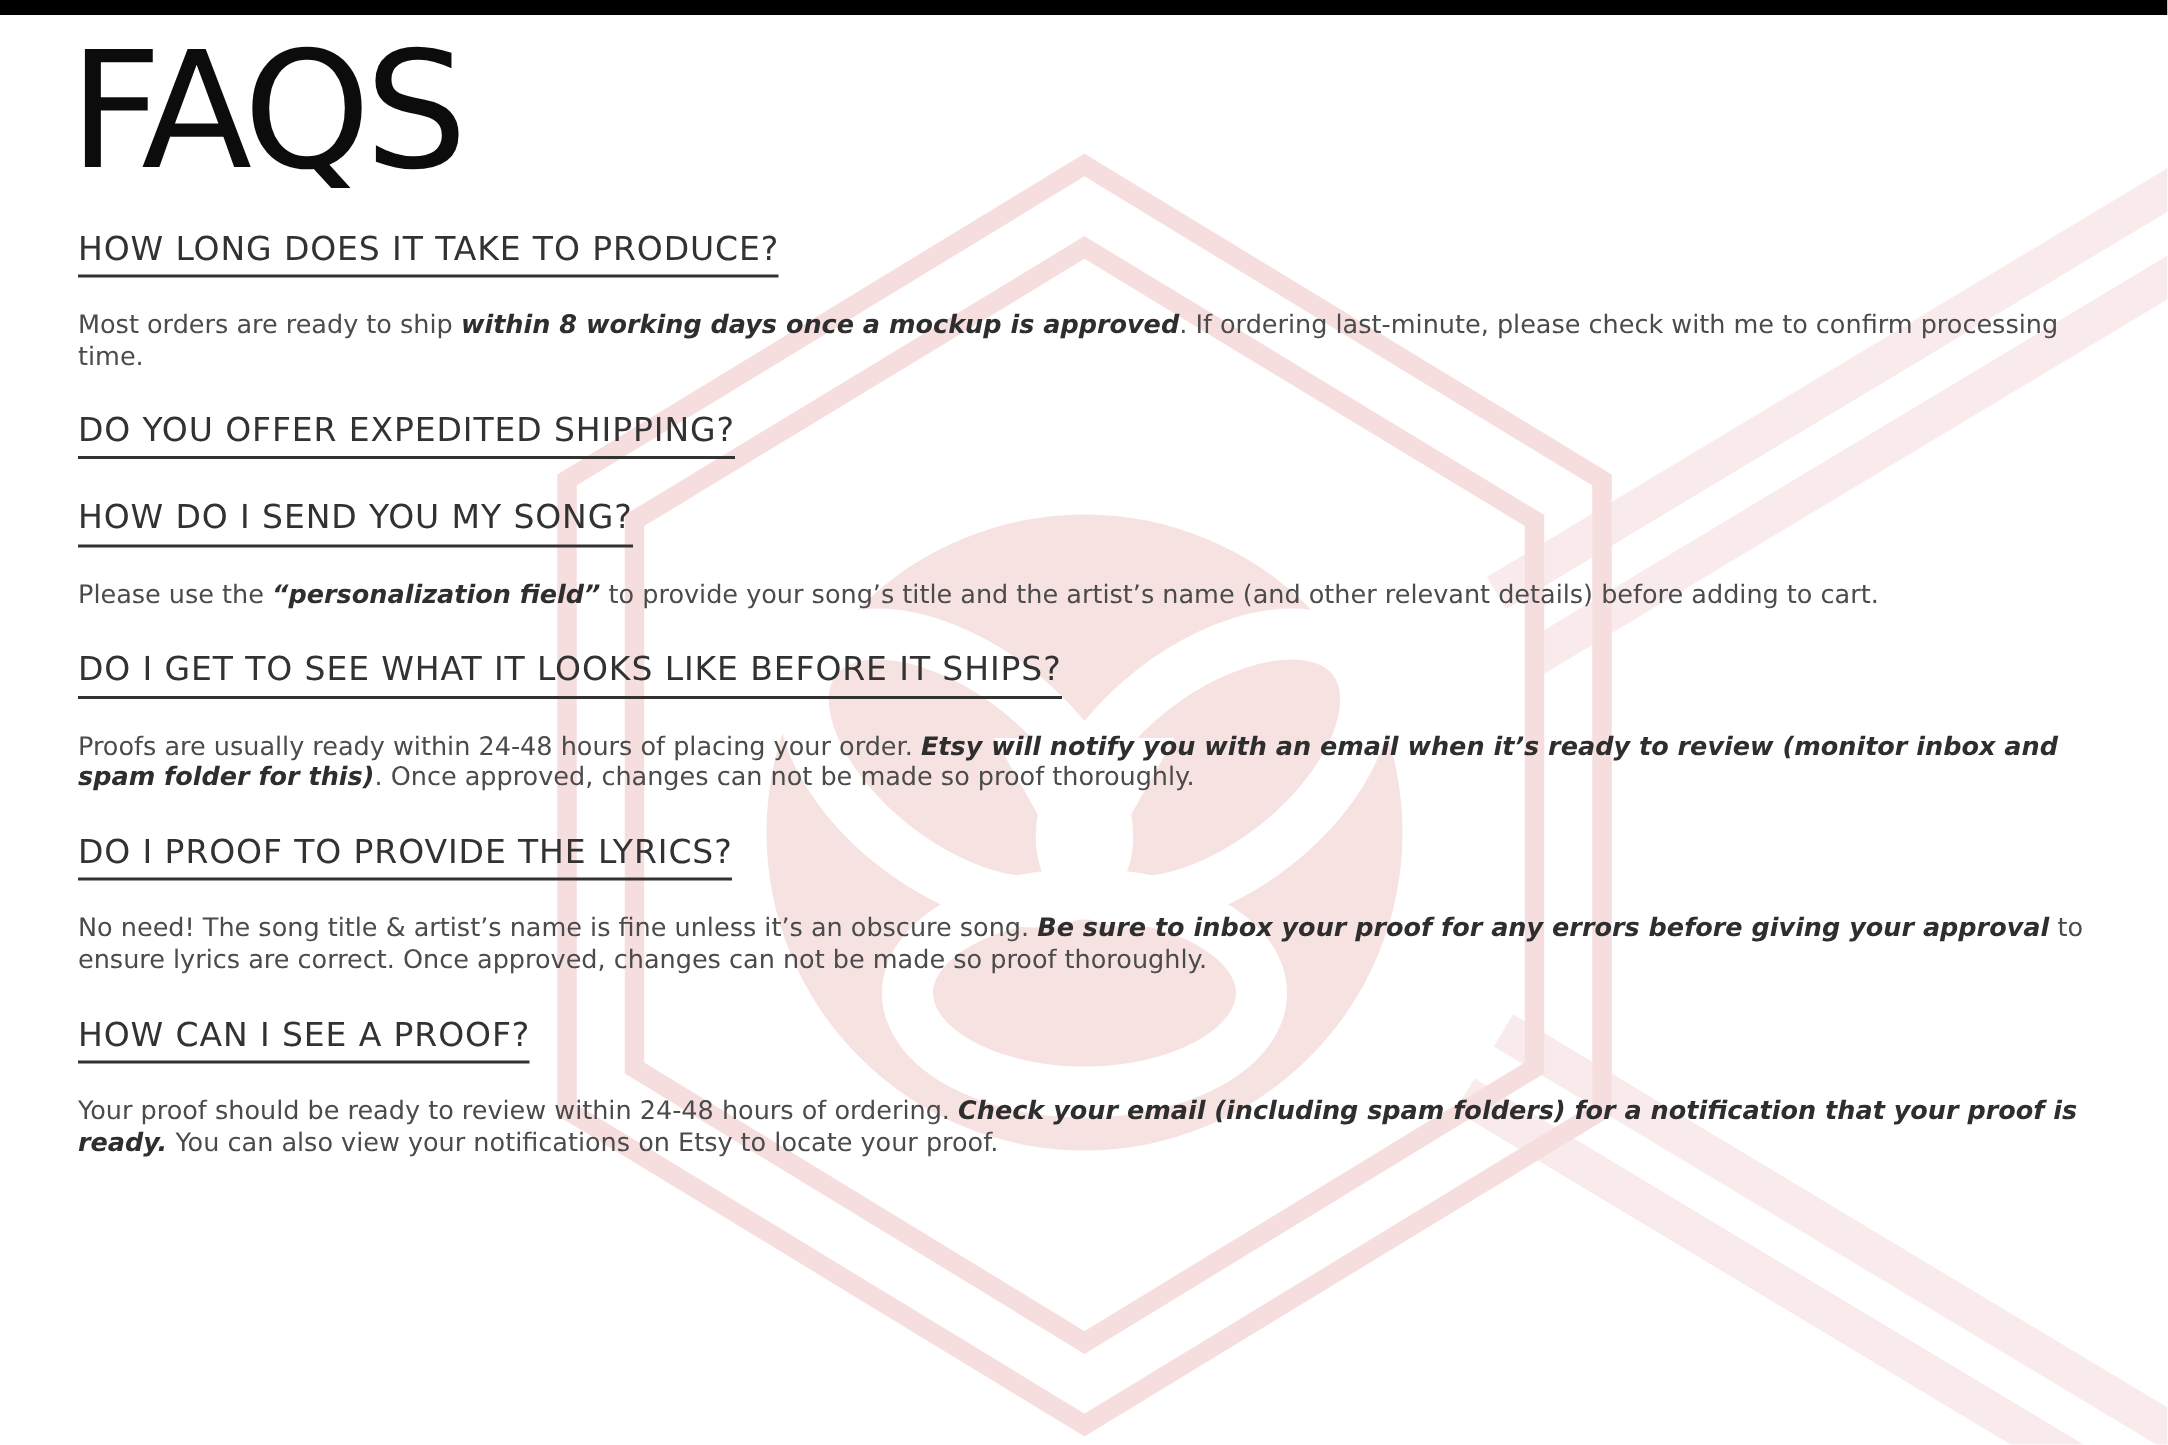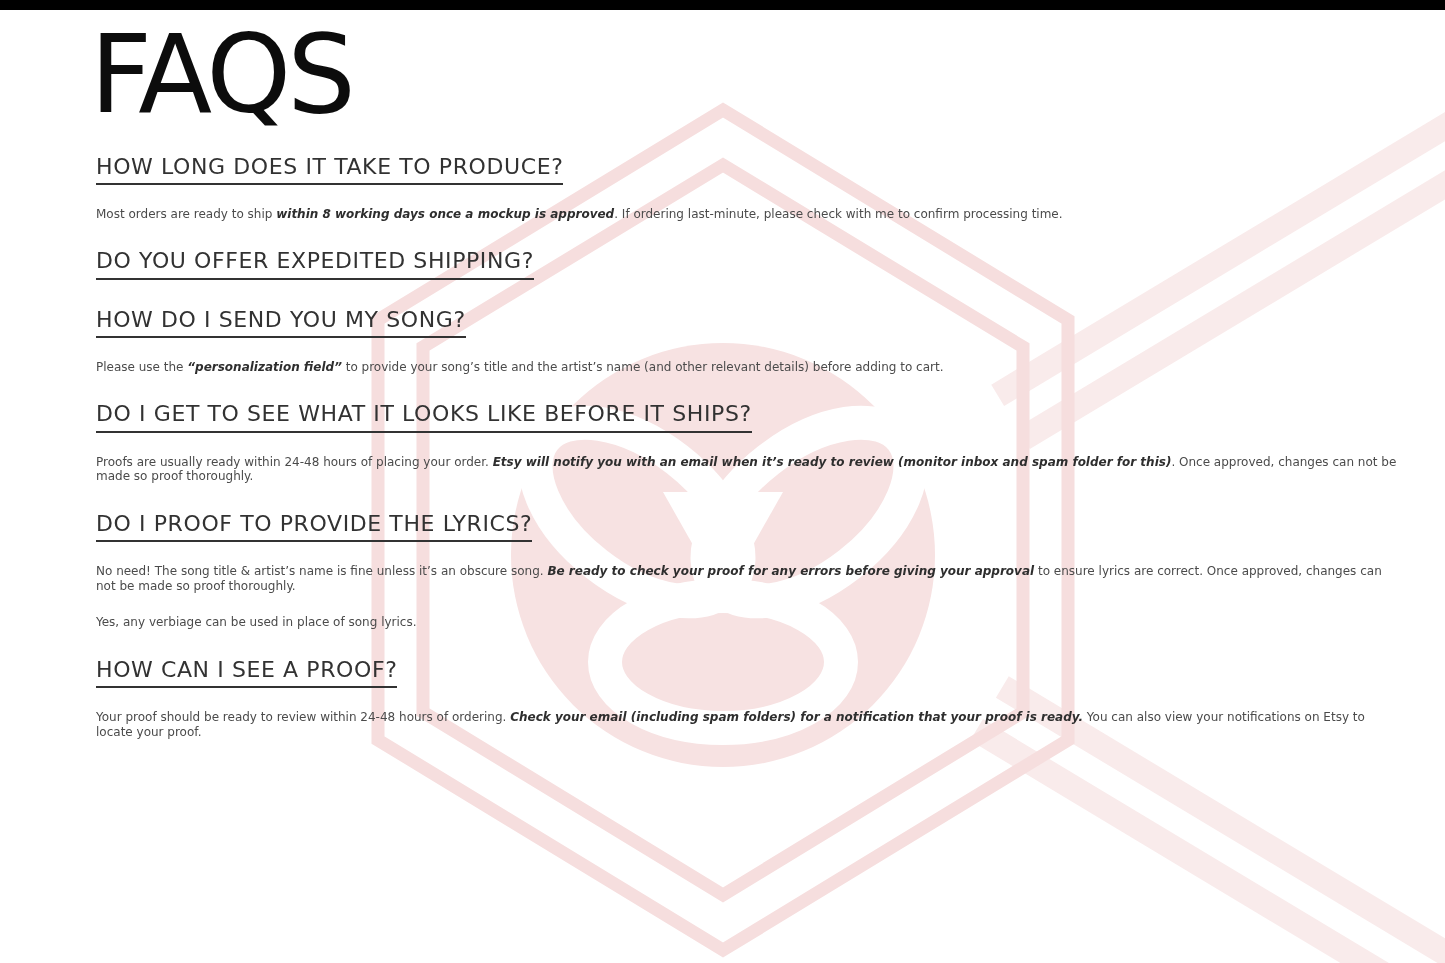--- a/index.html
+++ b/index.html
@@ -27,21 +27,20 @@
     pointer-events: none;
   }
   .wm-stroke { fill: none; stroke: var(--watermark-stroke, #f6dede); }
   .wm-fill   { fill: var(--watermark-fill, #f7e2e2); }
   .wm-stripe { fill: var(--watermark-stripe, #f9ebeb); }
   .wm-cut-stroke { fill: none; stroke: #ffffff; }
   .wm-cut-fill { fill: #ffffff; }
   .page {
     position: relative;
     z-index: 1;
-    padding-left: 44px;
   }
   .title {
     font-size: 108px;
     line-height: 0.95;
     font-weight: 400;
     letter-spacing: -4px;
     color: var(--title-color, #0c0c0c);
     margin: 24px 0 0 46px;
   }
   .content {
@@ -55,21 +54,21 @@
     letter-spacing: 0.6px;
     color: var(--heading-color, #323232);
   }
   .q-text {
     display: inline-block;
     padding-bottom: 4px;
     border-bottom: 2px solid var(--heading-color, #323232);
   }
   .faq-answer {
     margin: 22px 0 0;
-    font-size: 12px;
+    font-size: 17px;
     line-height: 1.22;
     color: var(--text-color, #4b4b4b);
   }
   .bi {
     font-weight: 700;
     font-style: italic;
     color: var(--bold-color, #2e2e2e);
   }
 </style>
 </head>
@@ -119,25 +118,24 @@
       <p class="faq-answer"><span>Please use the </span><span class="bi">“personalization field”</span><span> to provide your song’s title and the artist’s name (and other relevant details) before adding to cart.</span></p>
     </section>
 
     <section class="faq">
       <h2 class="faq-question"><span class="q-text">DO I GET TO SEE WHAT IT LOOKS LIKE BEFORE IT SHIPS?</span></h2>
       <p class="faq-answer"><span>Proofs are usually ready within 24-48 hours of placing your order. </span><span class="bi">Etsy will notify you with an email when it’s ready to review (monitor inbox and spam folder for this)</span><span>. Once approved, changes can not be made so proof thoroughly.</span></p>
     </section>
 
     <section class="faq">
       <h2 class="faq-question"><span class="q-text">DO I PROOF TO PROVIDE THE LYRICS?</span></h2>
-      <p class="faq-answer"><span>No need! The song title &amp; artist’s name is fine unless it’s an obscure song. </span><span class="bi">Be ready to check your proof for any errors before giving your approval</span><span> to ensure lyrics are correct. Once approved, changes can not be made so proof thoroughly.</span></p>
+      <p class="faq-answer"><span>No need! The song title &amp; artist’s name is fine unless it’s an obscure song. </span><span class="bi">Be sure to inbox your proof for any errors before giving your approval</span><span> to ensure lyrics are correct. Once approved, changes can not be made so proof thoroughly.</span></p>
     </section>
 
     <section class="faq">
-      <p class="faq-answer"><span>Yes, any verbiage can be used in place of song lyrics.</span></p>
     </section>
 
     <section class="faq">
       <h2 class="faq-question"><span class="q-text">HOW CAN I SEE A PROOF?</span></h2>
       <p class="faq-answer"><span>Your proof should be ready to review within 24-48 hours of ordering. </span><span class="bi">Check your email (including spam folders) for a notification that your proof is ready.</span><span> You can also view your notifications on Etsy to locate your proof.</span></p>
     </section>
 
   </div>
 </div>
 

